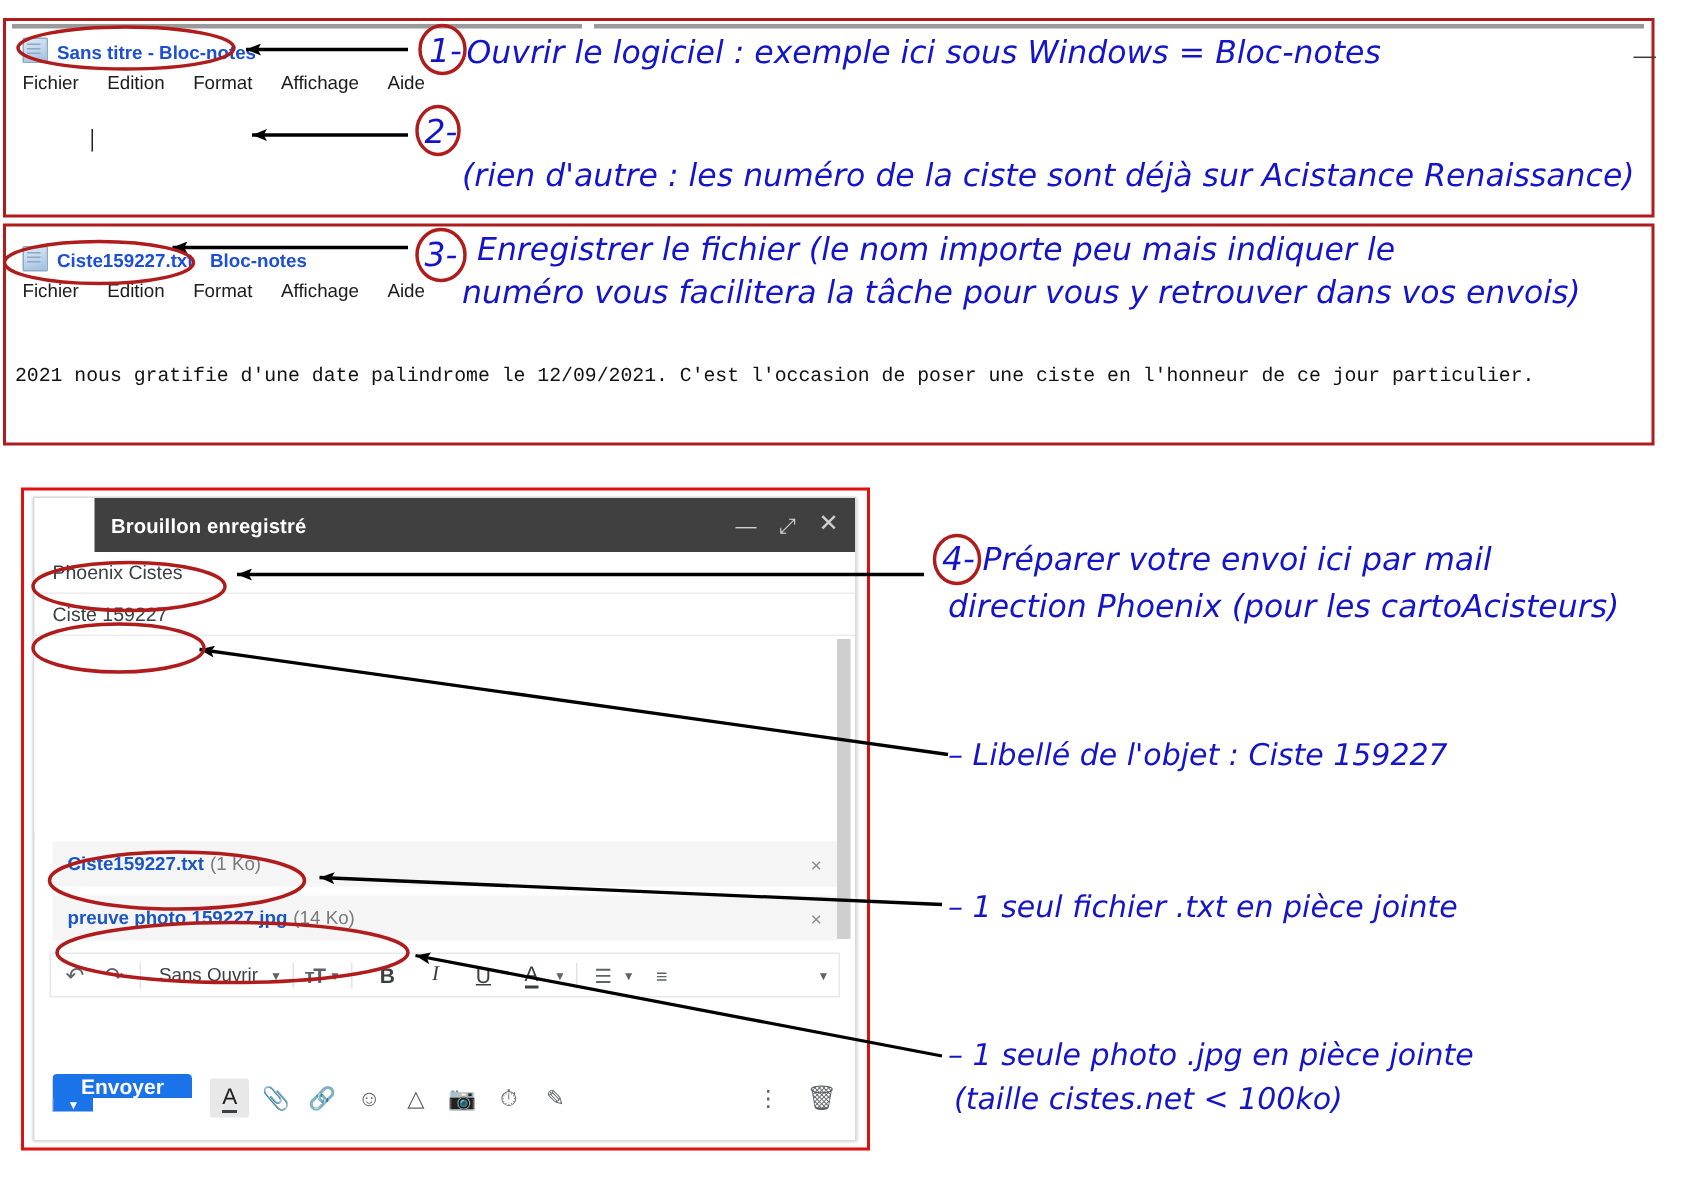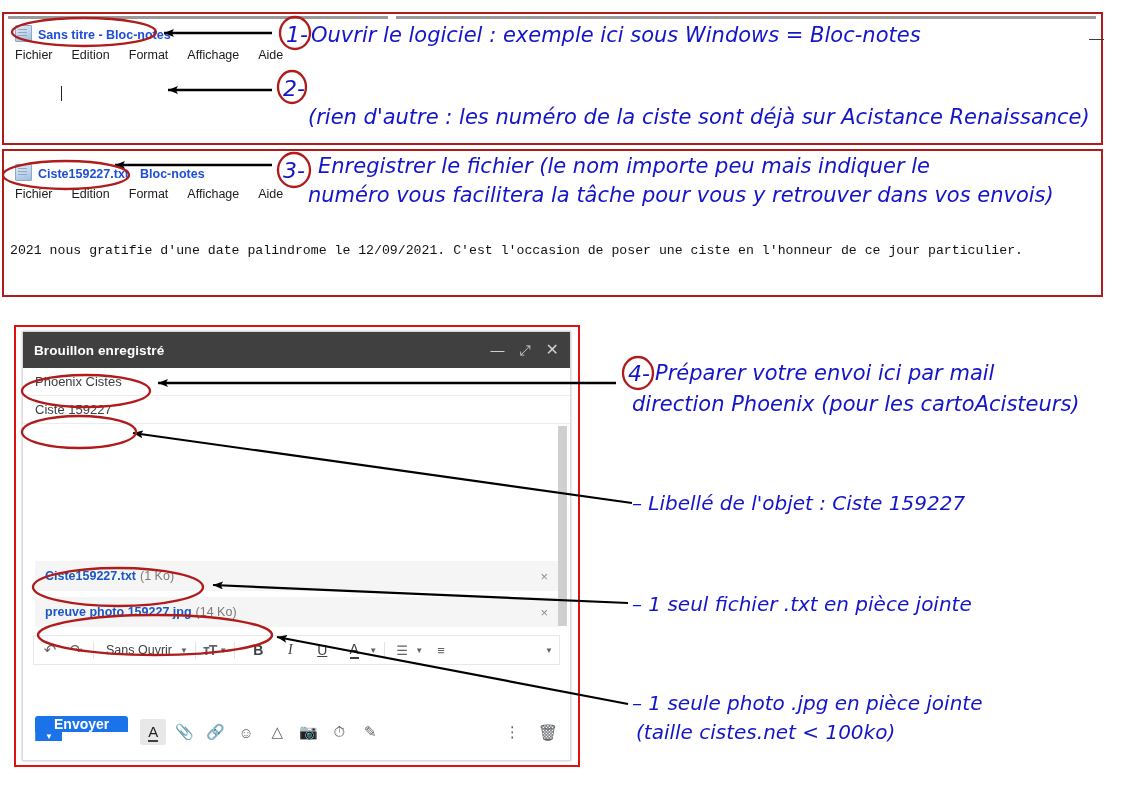--- a/index.html
+++ b/index.html
@@ -60,21 +60,21 @@
   
   .compose{
     position:absolute;left:22px;top:331px;width:549px;height:430px;
     background:#ffffff;
     box-shadow:0 0 2px rgba(0,0,0,.25);
     border:1px solid #dadada;
     box-sizing:border-box;
   }
   .cp-header{
     height:36px;background:#404040;color:#fff;
-    display:flex;align-items:center;padding:0 11px;box-sizing:border-box;
+    display:flex;align-items:center;padding:0 11px;box-sizing:border-box;margin-left:40px;
   }
   .cp-title{font-size:13.5px;font-weight:bold;letter-spacing:.1px;}
   .cp-hdr-icons{margin-left:auto;display:flex;align-items:center;gap:15px;color:#cfcfcf;}
   .cp-hdr-icons span{font-size:14px;line-height:1;cursor:pointer;}
   .cp-field{
     height:28px;border-bottom:1px solid #ececec;
     display:flex;align-items:center;padding:13px 12px;box-sizing:border-box;
     font-size:13px;color:#3c4043;
   }
   .cp-bodyarea{

